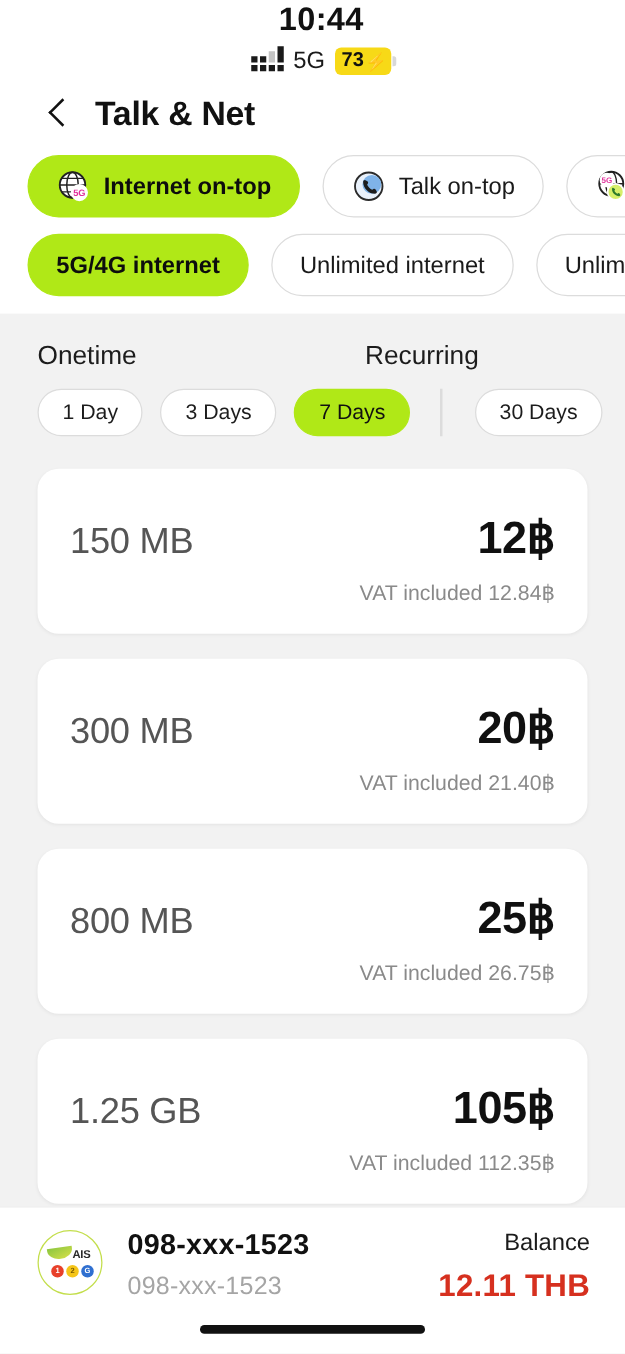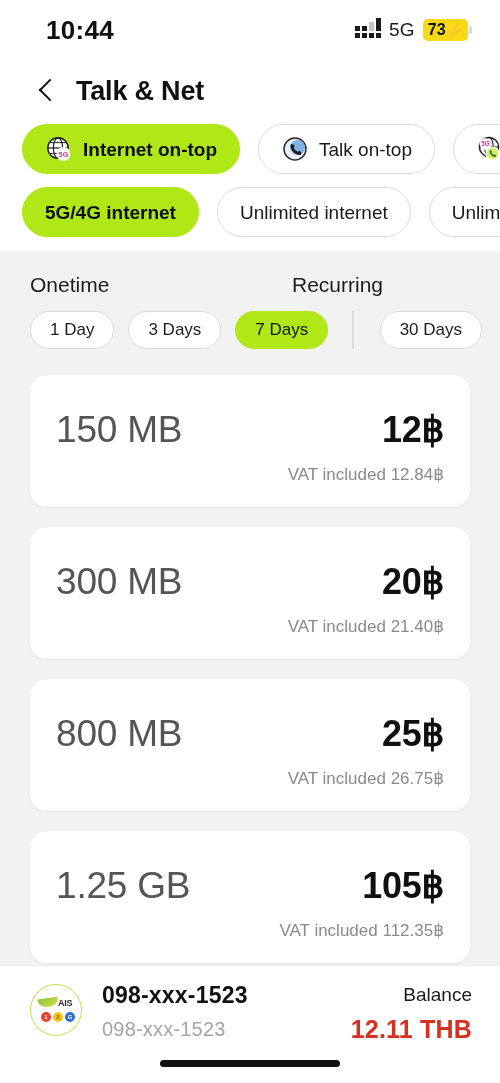--- a/index.html
+++ b/index.html
@@ -17,20 +17,21 @@
   }
 
   
   .statusbar {
     height: 60px;
     background: #ffffff;
     display: flex;
     align-items: center;
     justify-content: space-between;
     padding: 0 32px 0 46px;
+    flex-direction: column;
   }
   .clock {
     font-size: 26px;
     font-weight: bold;
     color: #111;
     letter-spacing: 0.3px;
   }
   .status-right {
     display: flex;
     align-items: center;
@@ -207,21 +208,21 @@
     position: relative;
     box-shadow: 0 1px 3px rgba(0,0,0,0.06);
     cursor: pointer;
   }
   .card-top {
     display: flex;
     justify-content: space-between;
     align-items: baseline;
   }
   .card .size {
-    font-size: 37px;
+    font-size: 29px;
     color: #555555;
     letter-spacing: -0.2px;
   }
   .card .price {
     font-size: 36px;
     font-weight: bold;
     color: #101010;
     letter-spacing: -0.3px;
   }
   .card .vat {

